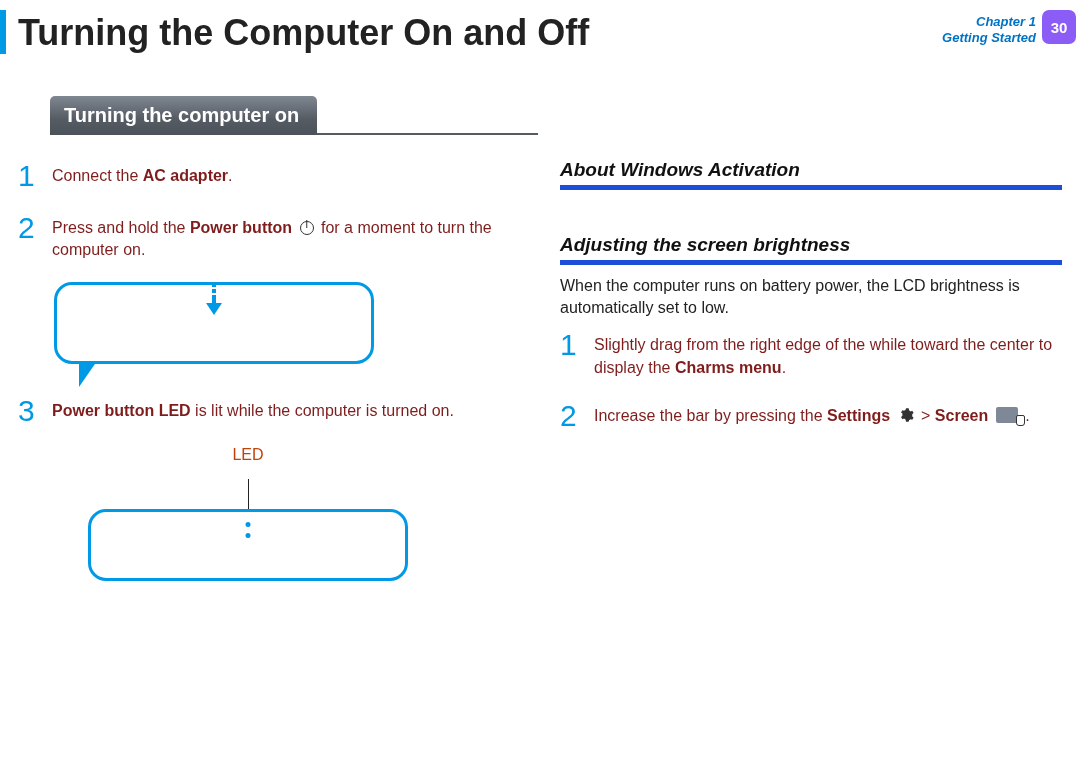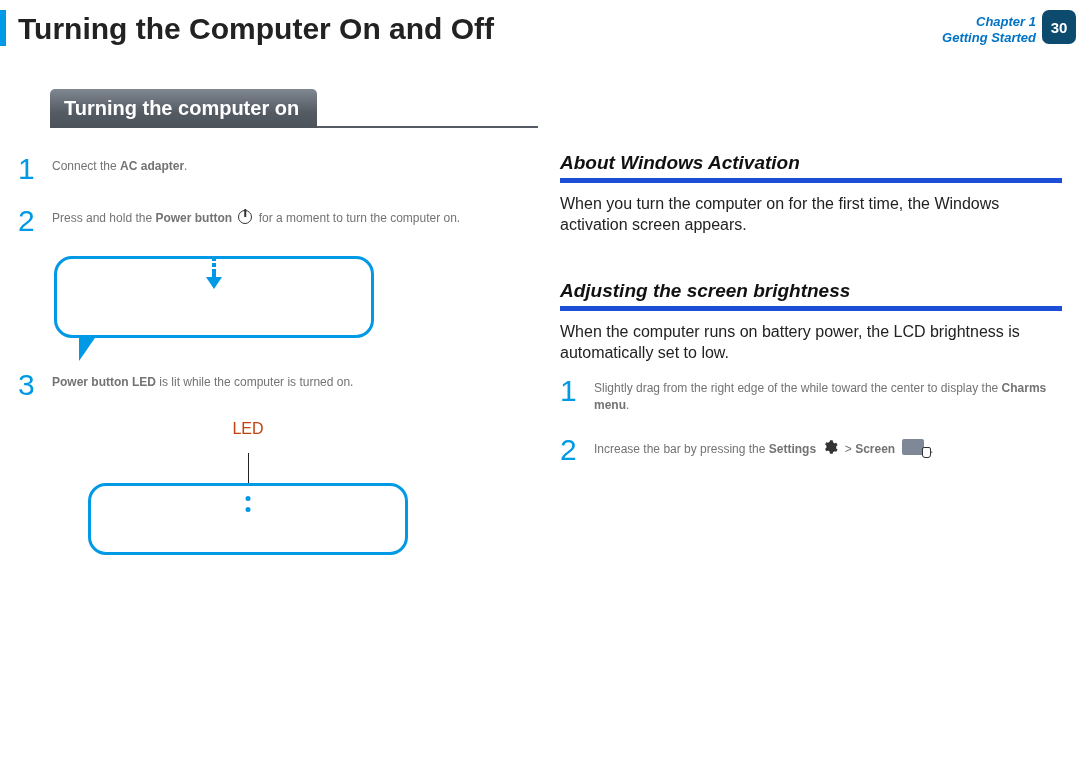--- a/index.html
+++ b/index.html
@@ -21,42 +21,42 @@
   .title-wrap {
     display: flex;
     align-items: stretch;
   }
   .title-bar {
     width: 6px;
     background: #0099e5;
     margin-right: 12px;
   }
   .page-title {
-    font-size: 30px;
+    font-size: 36px;
     font-weight: 700;
     color: #222;
     padding-top: 2px;
   }
   .chapter-block {
     display: flex;
     align-items: flex-start;
     margin-left: 36px;
   }
   .chapter-text {
     text-align: right;
     color: #0073c4;
     font-weight: 700;
     font-size: 13px;
     line-height: 1.25;
     padding-right: 6px;
     padding-top: 4px;
     font-style: italic;
   }
   .page-badge {
-    background: #0c4a6e;
+    background: #8b5cf6;
     color: #fff;
     font-weight: 700;
     font-size: 15px;
     width: 34px;
     height: 34px;
     border-radius: 7px;
     display: flex;
     align-items: center;
     justify-content: center;
   }
@@ -95,23 +95,23 @@
   .step-num {
     color: #0099e5;
     font-size: 30px;
     font-weight: 300;
     width: 34px;
     flex-shrink: 0;
     line-height: 1;
     padding-top: 2px;
   }
   .step-body {
-    font-size: 12px;
+    font-size: 16px;
     line-height: 1.4;
-    color: #737373;
+    color: #7f1d1d;
     padding-top: 6px;
   }
   .step-body b { font-weight: 700; }
   .power-glyph {
     display:inline-block;
     width:14px; height:14px;
     border:1.5px solid #333;
     border-radius:50%;
     position:relative;
     vertical-align:-2px;
@@ -311,21 +311,20 @@
         </div>
       </div>
     </div>
 
   </div>
 
   <div class="col">
 
     <div class="right-section">
       <div class="subhead">About Windows Activation</div>
-      <p class="para">When you turn the computer on for the ﬁrst time, the Windows activation screen appears.</p>
     </div>
 
     <div class="right-section">
       <div class="subhead">Adjusting the screen brightness</div>
       <p class="para">When the computer runs on battery power, the LCD brightness is automatically set to low.</p>
 
       <div class="step">
         <div class="step-num">1</div>
         <div class="step-body">
           <span>Slightly drag from the right edge of the while toward the center to display the </span><b>Charms menu</b><span>.</span>

